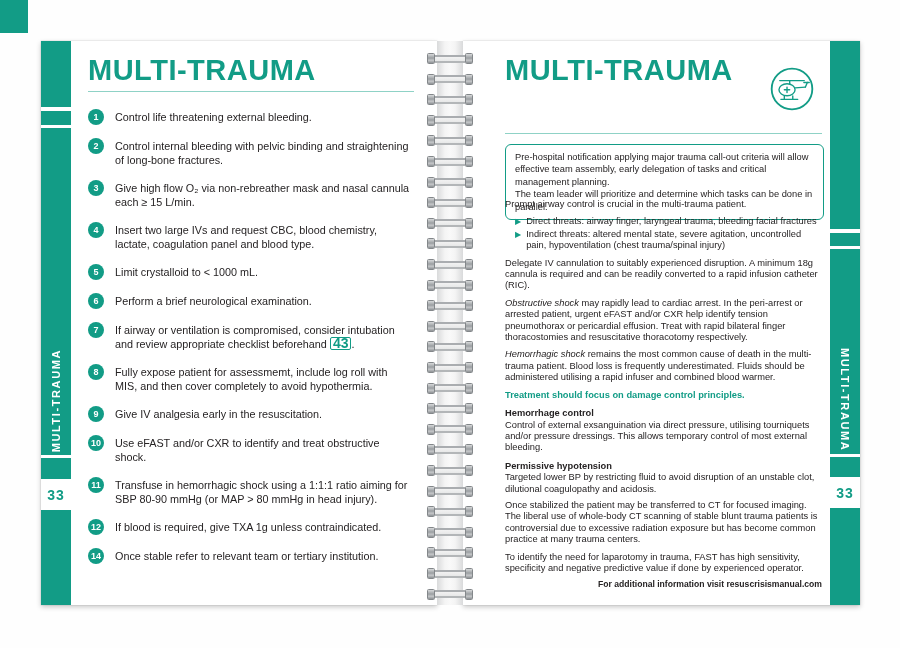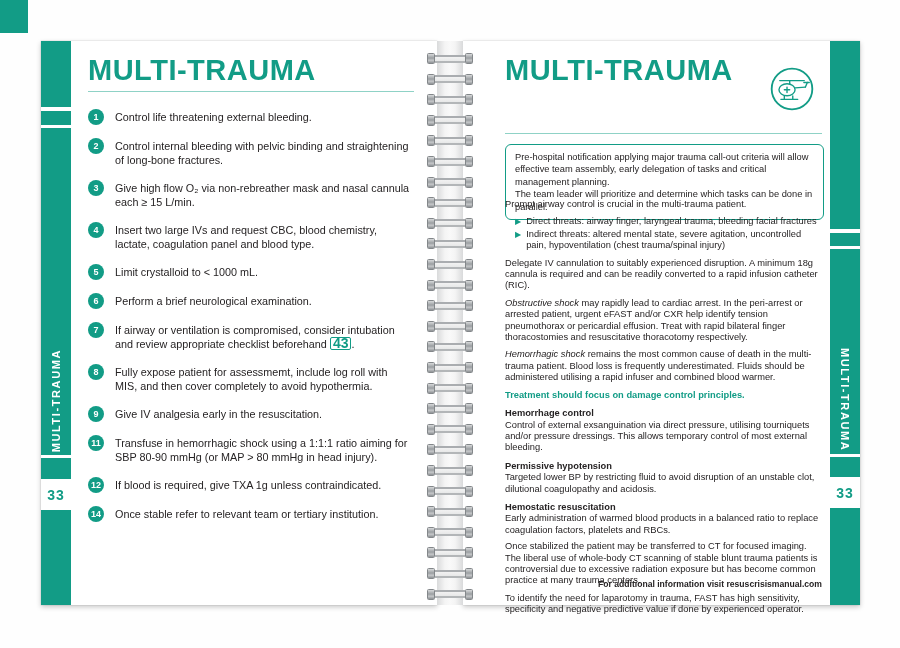--- a/index.html
+++ b/index.html
@@ -112,20 +112,24 @@
     <span class="step-badge">7</span>
     <span class="step-text">If airway or ventilation is compromised, consider intubation and review appropriate checklist beforehand <span class="ref-badge">43</span>.</span>
   </div>
           <div class="step">
     <span class="step-badge">8</span>
     <span class="step-text">Fully expose patient for assessmemt, include log roll with MIS, and then cover completely to avoid hypothermia.</span>
   </div>
           <div class="step">
     <span class="step-badge">9</span>
     <span class="step-text">Give IV analgesia early in the resuscitation.</span>
+  </div>
+          <div class="step">
+    <span class="step-badge">10</span>
+    <span class="step-text">Use eFAST and/or CXR to identify and treat obstructive shock.</span>
   </div>
           <div class="step">
     <span class="step-badge">11</span>
     <span class="step-text">Transfuse in hemorrhagic shock using a 1:1:1 ratio aiming for SBP 80-90 mmHg (or MAP &gt; 80 mmHg in head injury).</span>
   </div>
           <div class="step">
     <span class="step-badge">12</span>
     <span class="step-text">If blood is required, give TXA 1g unless contraindicated.</span>
   </div>
           <div class="step">
@@ -187,24 +191,20 @@
         <p><i>Hemorrhagic shock</i> remains the most common cause of death in the multi-trauma patient. Blood loss is frequently underestimated. Fluids should be administered utilising a rapid infuser and combined blood warmer.</p>
         <p class="teal-heading">Treatment should focus on damage control principles.</p>
         <div class="sub-group">
     <div class="sub-head">Hemorrhage control</div>
     <div>Control of external exsanguination via direct pressure, utilising tourniquets and/or pressure dressings. This allows temporary control of most external bleeding.</div>
   </div>
         <div class="sub-group">
     <div class="sub-head">Permissive hypotension</div>
     <div>Targeted lower BP by restricting fluid to avoid disruption of an unstable clot, dilutional coagulopathy and acidosis.</div>
   </div>
-        <div class="sub-group">
-    <div class="sub-head">Hemostatic resuscitation</div>
-    <div>Early administration of warmed blood products in a balanced ratio to replace coagulation factors, platelets and RBCs.</div>
-  </div>
         <p>Once stabilized the patient may be transferred to CT for focused imaging. The liberal use of whole-body CT scanning of stable blunt trauma patients is controversial due to excessive radiation exposure but has become common practice at many trauma centers.</p>
         <p>To identify the need for laparotomy in trauma, FAST has high sensitivity, specificity and negative predictive value if done by experienced operator.</p>
       </div>
     <div class="rp-footer">For additional information visit resuscrisismanual.com</div>
   </div>
 
   <div class="rail-seg" style="left:830px; top:41px;  height:188px;"></div>
   <div class="rail-seg" style="left:830px; top:233px; height:13px;"></div>
   <div class="rail-seg" style="left:830px; top:249px; height:205px;">
     <span class="vtext vtext-down" style="bottom:3px;">MULTI-TRAUMA</span>

